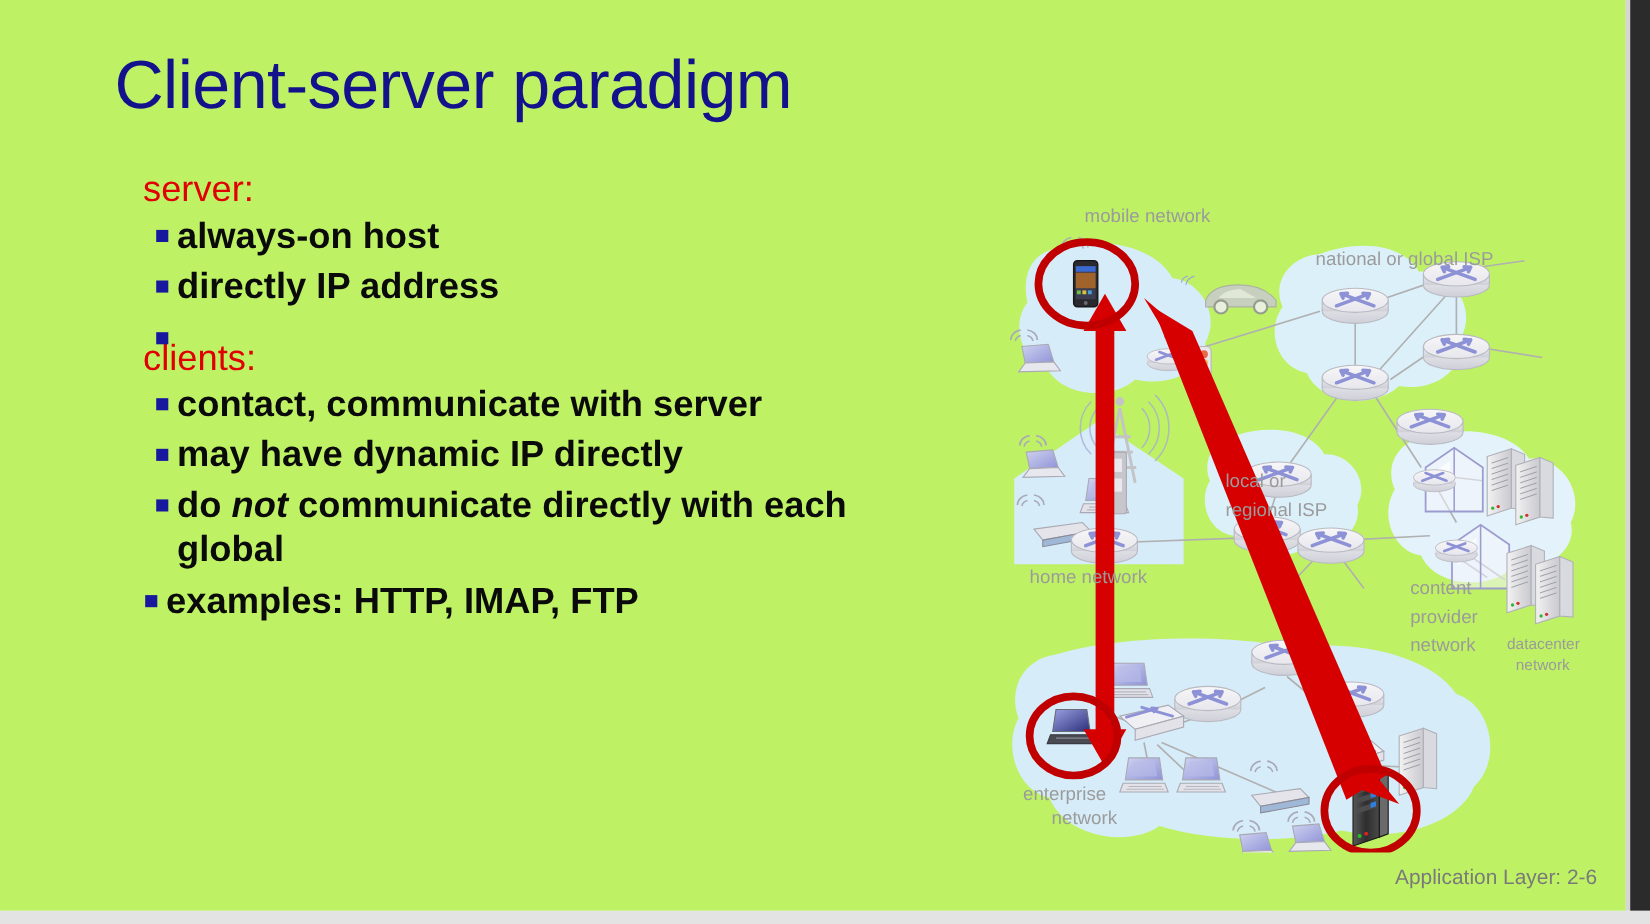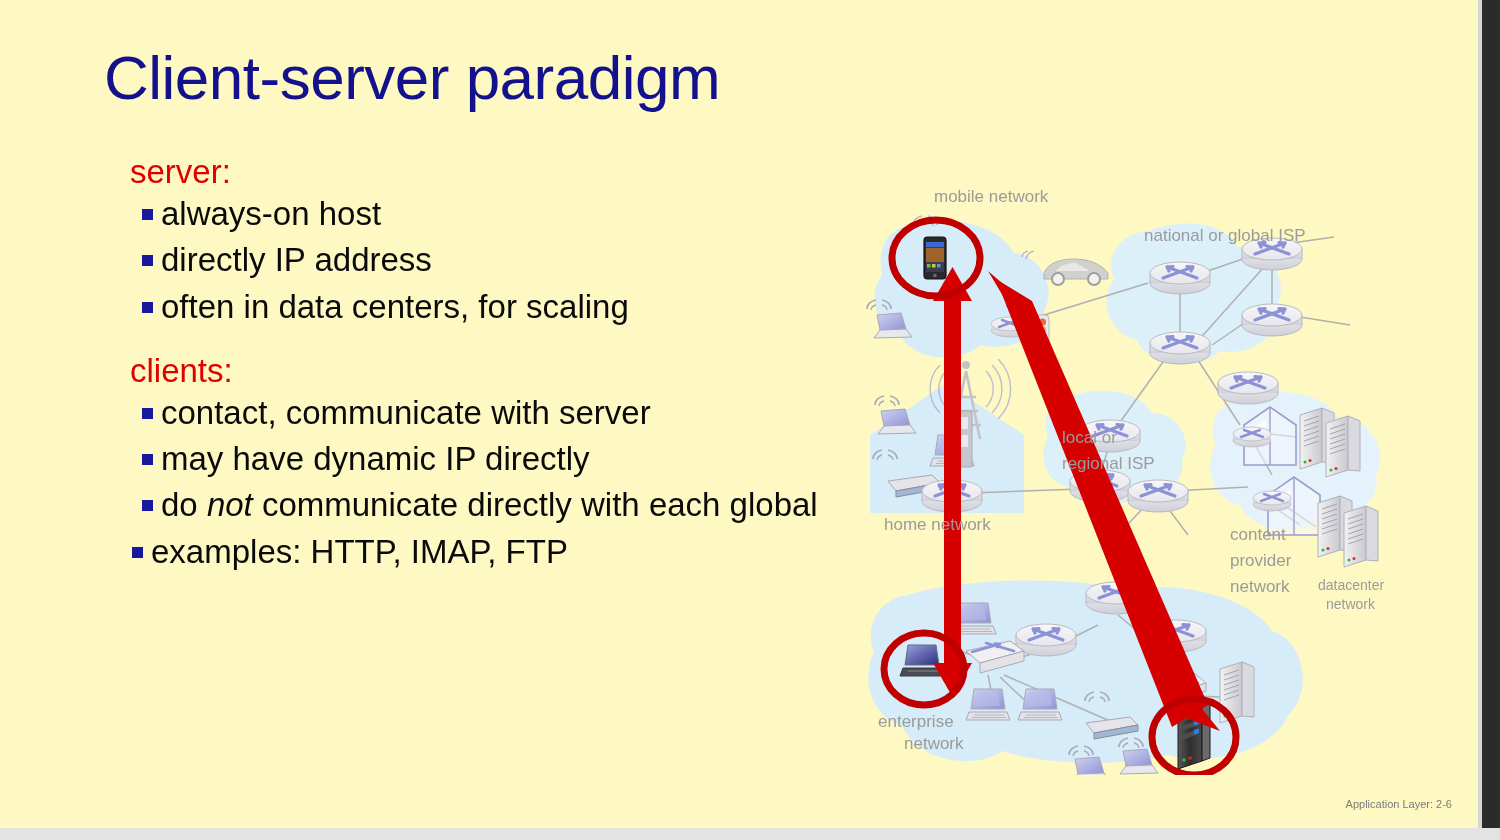--- a/index.html
+++ b/index.html
@@ -1,61 +1,61 @@
 <!DOCTYPE html>
 <html><head>
 <meta charset="utf-8">
 <style>
   html,body{margin:0;padding:0;}
   body{
     width:1500px;height:840px;background:#ffffff;overflow:hidden;
     font-family:"Liberation Sans",sans-serif;position:relative;
   }
-  .slide{position:absolute;left:0;top:0;width:1478px;height:828px;background:#fef9c3;overflow:hidden;}
+  .slide{position:absolute;left:0;top:0;width:1478px;height:828px;background:#bef264;overflow:hidden;}
 
   
   .edge-divider{position:absolute;left:1478px;top:0;width:4px;height:828px;background:#d6d6d6;}
   .edge-dark{position:absolute;left:1482px;top:0;width:18px;height:828px;background:#2b2b2b;}
   .edge-bottom{position:absolute;left:0;top:828px;width:1500px;height:12px;background:#e3e3e3;}
 
   
   .title{
     position:absolute;left:104px;top:42px;
     font-size:62px;color:#13128c;letter-spacing:-0.5px;
     font-weight:400;white-space:nowrap;
   }
 
   
   .body-col{position:absolute;left:130px;top:155px;width:700px;}
   .head{
     color:#e00000;font-size:33px;font-weight:400;line-height:1.0;
     margin:0 0 6px 0;
   }
   .head.clients{margin-top:27px;}
-  ul.blist{list-style:none;margin:0;padding:0;}
+  ul.blist{list-style:none;margin:0;padding:0;font-weight:bold;}
   ul.blist li{
     position:relative;padding-left:31px;font-size:33px;color:#0a0a0a;
     line-height:1.22;margin:0 0 6px 0;
   }
   ul.blist li .sq{
     position:absolute;left:12px;top:15px;width:11px;height:11px;
     background:#18189e;
   }
   ul.blist.outdent li{padding-left:21px;}
   ul.blist.outdent li .sq{left:2px;}
   .ital{font-style:italic;}
 
   
   .footer{
     position:absolute;right:26px;bottom:18px;
-    font-size:11px;color:#7a7a7a;
+    font-size:19px;color:#7a7a7a;
   }
 
   
-  .diagram{position:absolute;left:848px;top:175px;width:600px;height:600px;}
+  .diagram{position:absolute;left:900px;top:175px;width:600px;height:600px;}
   .diagram svg{display:block;}
   .dlabel{fill:#9b9b9b;font-family:"Liberation Sans",sans-serif;font-size:17px;}
   .dlabel.small{font-size:14px;}
 </style>
 </head>
 <body>
 
 <div class="slide">
 
   <div class="title">Client-server paradigm</div>
@@ -67,21 +67,20 @@
       <li>
         <span class="sq"></span>
         <span>always-on host</span>
       </li>
       <li>
         <span class="sq"></span>
         <span>directly IP address</span>
       </li>
       <li>
         <span class="sq"></span>
-        <span>often in data centers, for scaling</span>
       </li>
     </ul>
 
     <div class="head clients">clients:</div>
     <ul class="blist">
       <li>
         <span class="sq"></span>
         <span>contact, communicate with server</span>
       </li>
       <li>

